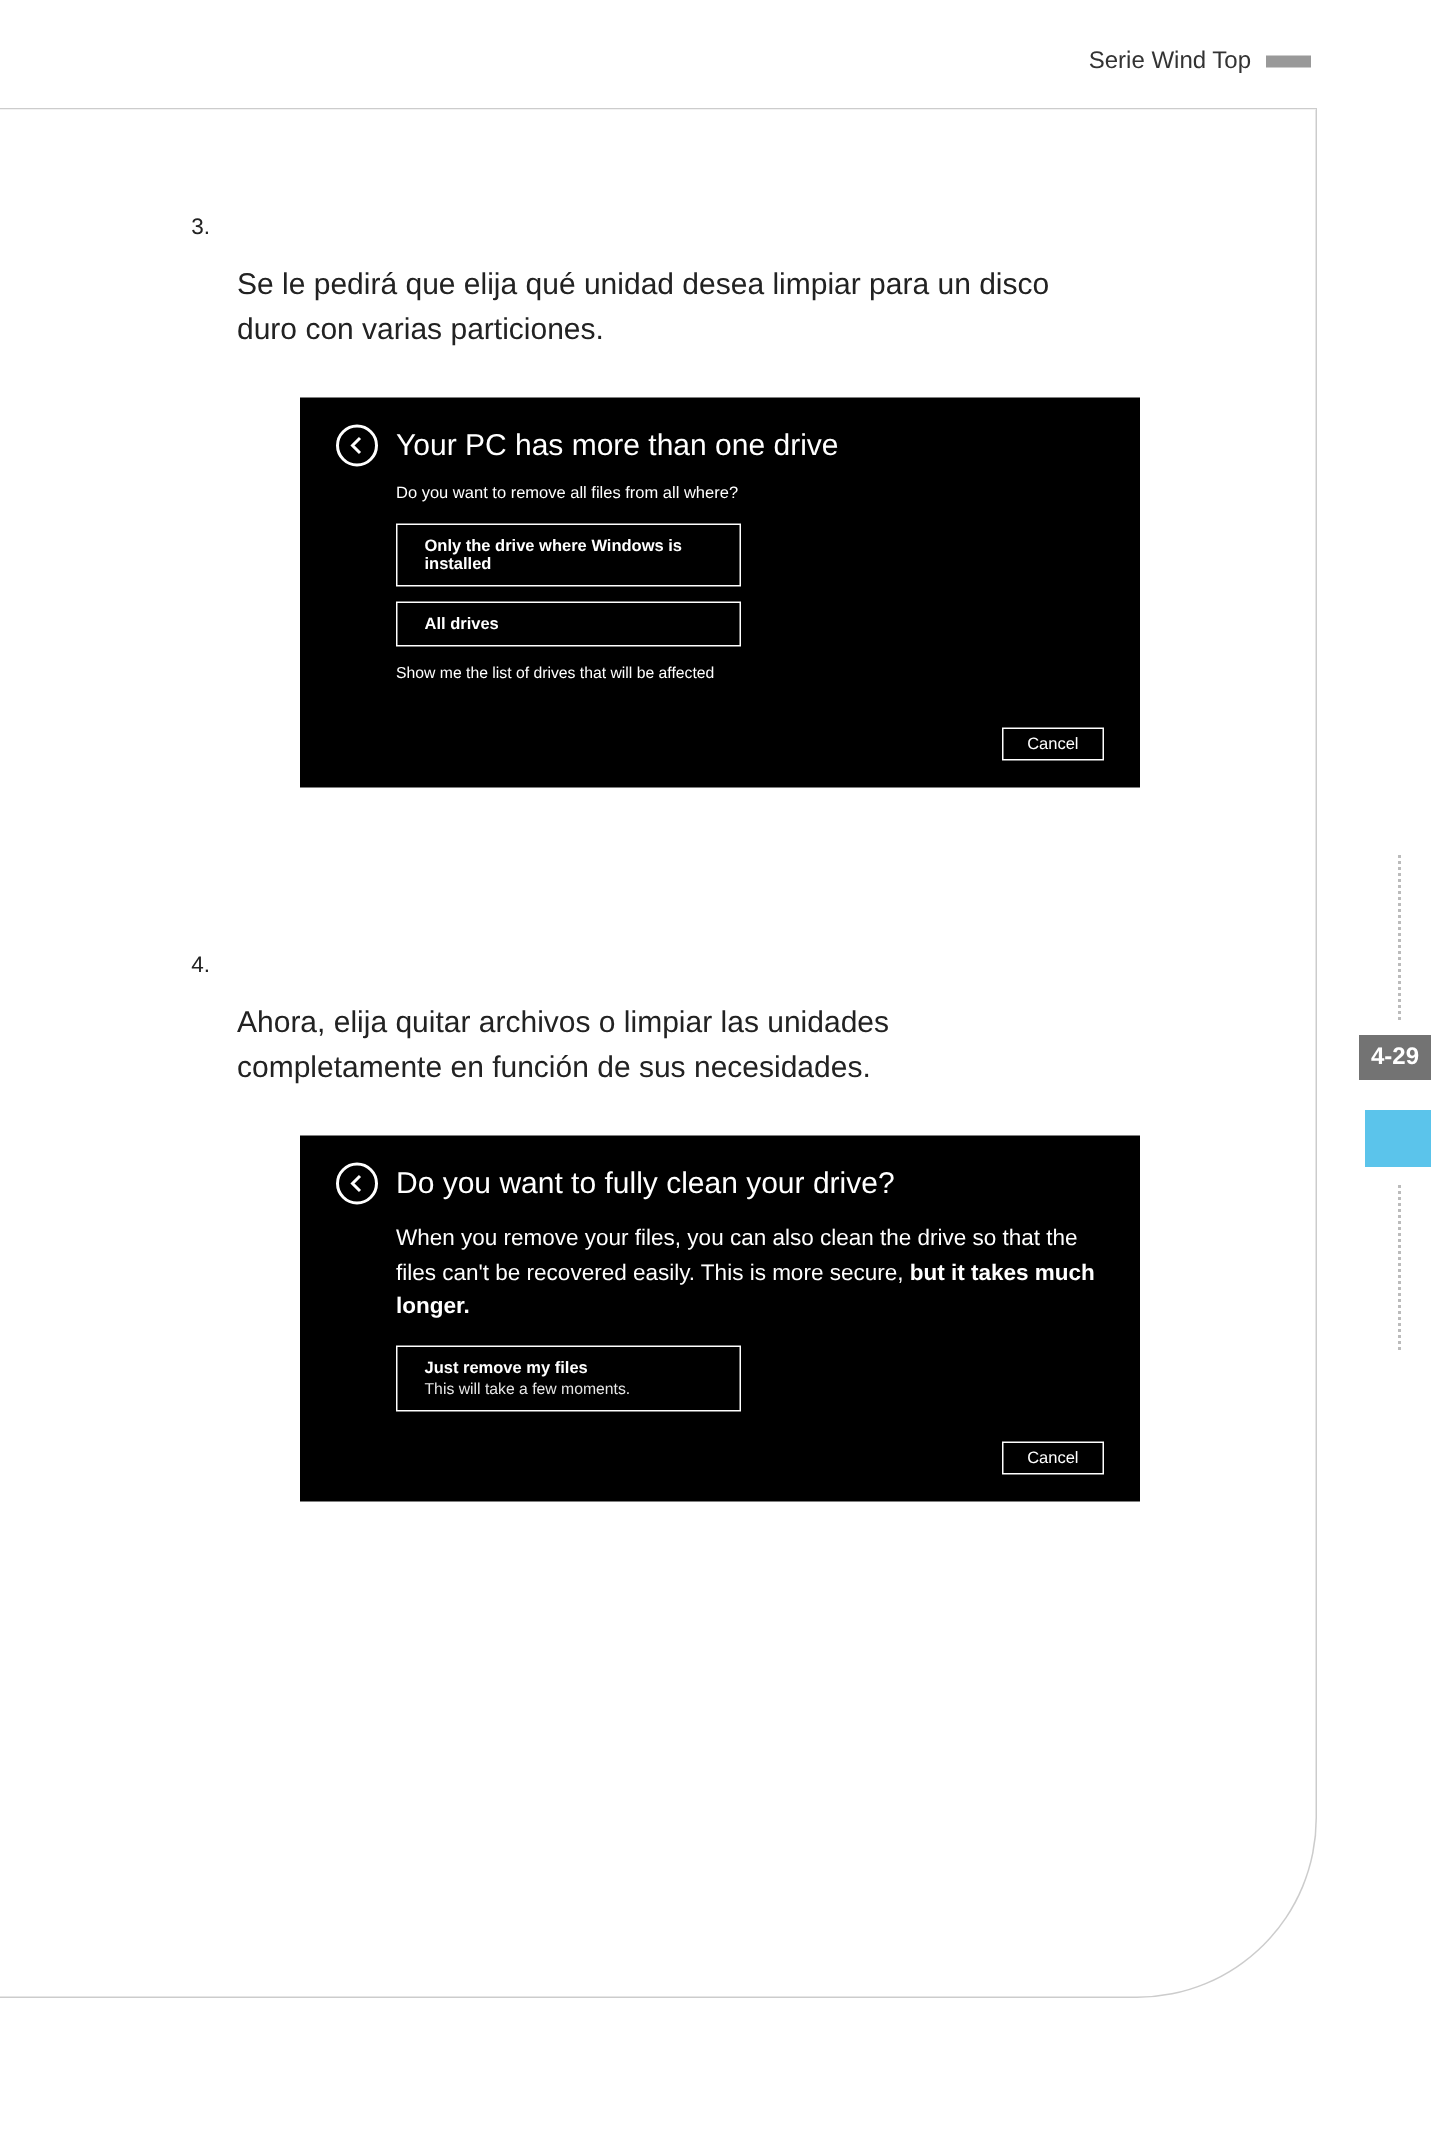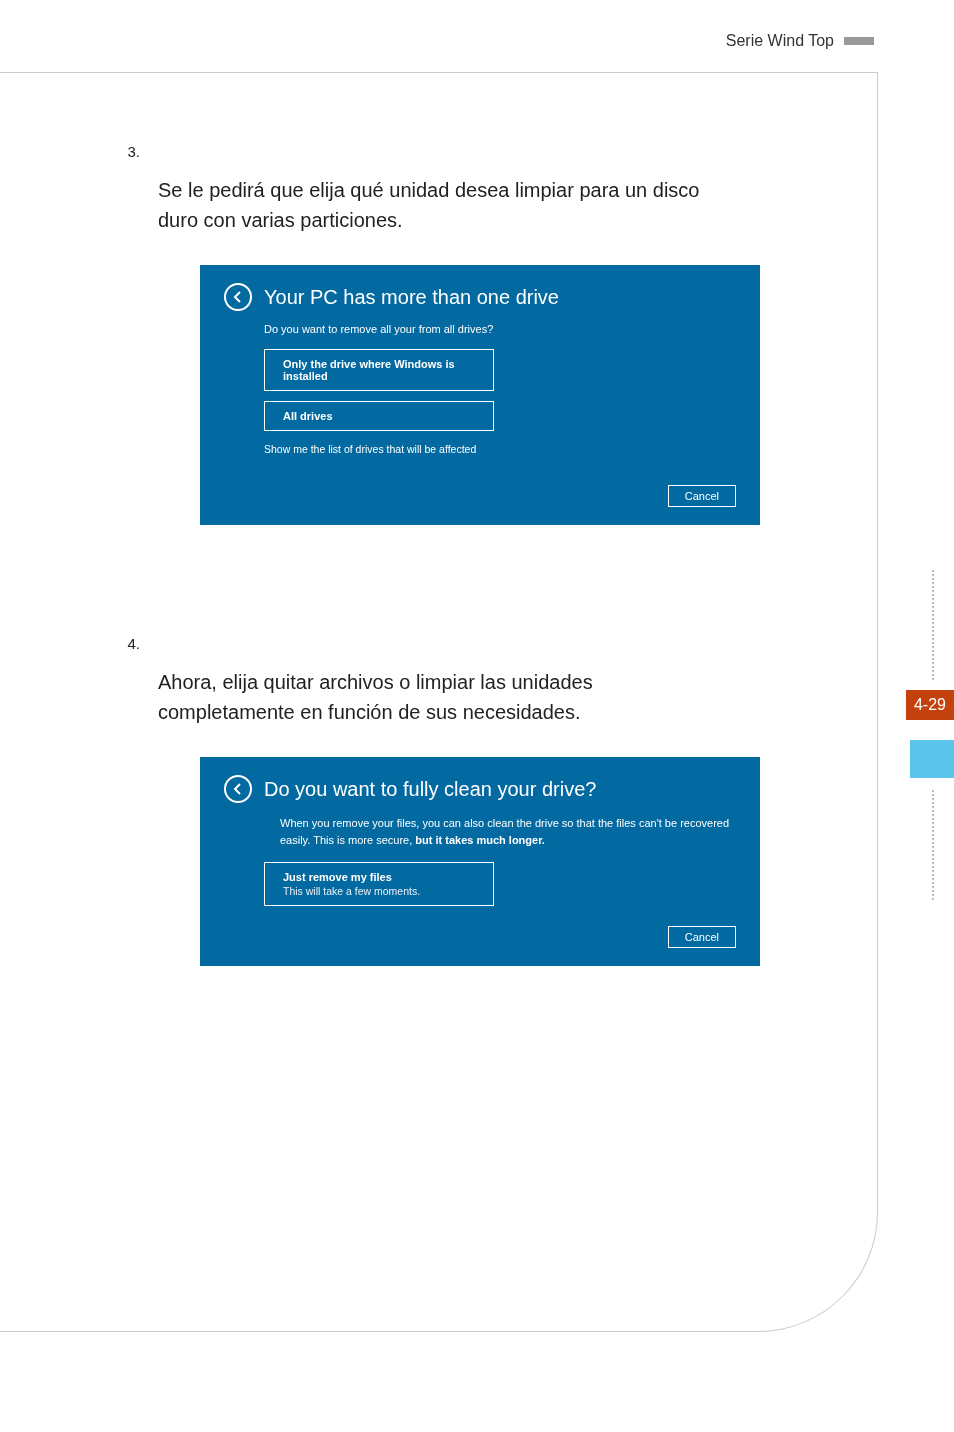--- a/index.html
+++ b/index.html
@@ -55,21 +55,21 @@
     .step-text {
       font-size: 20px;
       color: #222;
       line-height: 1.5;
       max-width: 560px;
       margin-top: 32px;
     }
     .win-panel {
       margin-left: 80px;
       width: 560px;
-      background: #0369a1;
+      background: #000000;
       padding: 18px 24px 18px 24px;
       color: #fff;
     }
     .panel-header {
       display: flex;
       align-items: center;
       gap: 12px;
       margin-bottom: 12px;
     }
     .back-icon {
@@ -90,25 +90,24 @@
     }
     .panel-body {
       padding-left: 40px;
     }
     .panel-sub {
       font-size: 11px;
       color: #fff;
       margin-bottom: 14px;
     }
     .panel-desc {
-      font-size: 11px;
+      font-size: 15px;
       color: #fff;
       margin-bottom: 14px;
       line-height: 1.5;
-      margin-left: 16px;
     }
     .panel-desc .bold { font-weight: 600; }
     .opt-btn {
       border: 1.5px solid #fff;
       padding: 8px 18px;
       width: 230px;
       margin-bottom: 10px;
       cursor: pointer;
     }
     .opt-title {
@@ -138,25 +137,26 @@
       padding: 4px 16px;
       font-size: 11px;
       color: #fff;
       cursor: pointer;
       text-align: center;
     }
     .page-tab {
       position: absolute;
       right: 0;
       top: 690px;
-      background: #c2410c;
+      background: #737373;
       color: #fff;
       font-size: 16px;
       padding: 6px 8px;
       text-align: right;
+      font-weight: bold;
     }
     .page-tab-light {
       position: absolute;
       right: 0;
       top: 740px;
       background: #5bc4eb;
       width: 44px;
       height: 38px;
     }
     .dots-top {
@@ -194,21 +194,21 @@
     <div class="win-panel">
       <div class="panel-header">
         <div class="back-icon">
           <svg width="14" height="14" viewBox="0 0 14 14">
               <path d="M9 2 L4 7 L9 12" stroke="#fff" stroke-width="2" fill="none"></path>
             </svg>
         </div>
         <div class="panel-title">Your PC has more than one drive</div>
       </div>
       <div class="panel-body">
-        <div class="panel-sub">Do you want to remove all your from all drives?</div>
+        <div class="panel-sub">Do you want to remove all files from all where?</div>
         <div class="opt-btn">
           <div class="opt-title">Only the drive where Windows is installed</div>
         </div>
         <div class="opt-btn">
           <div class="opt-title">All drives</div>
         </div>
         <div class="opt-link">Show me the list of drives that will be affected</div>
       </div>
       <div class="panel-footer">
         <div class="cancel-btn">Cancel</div>

